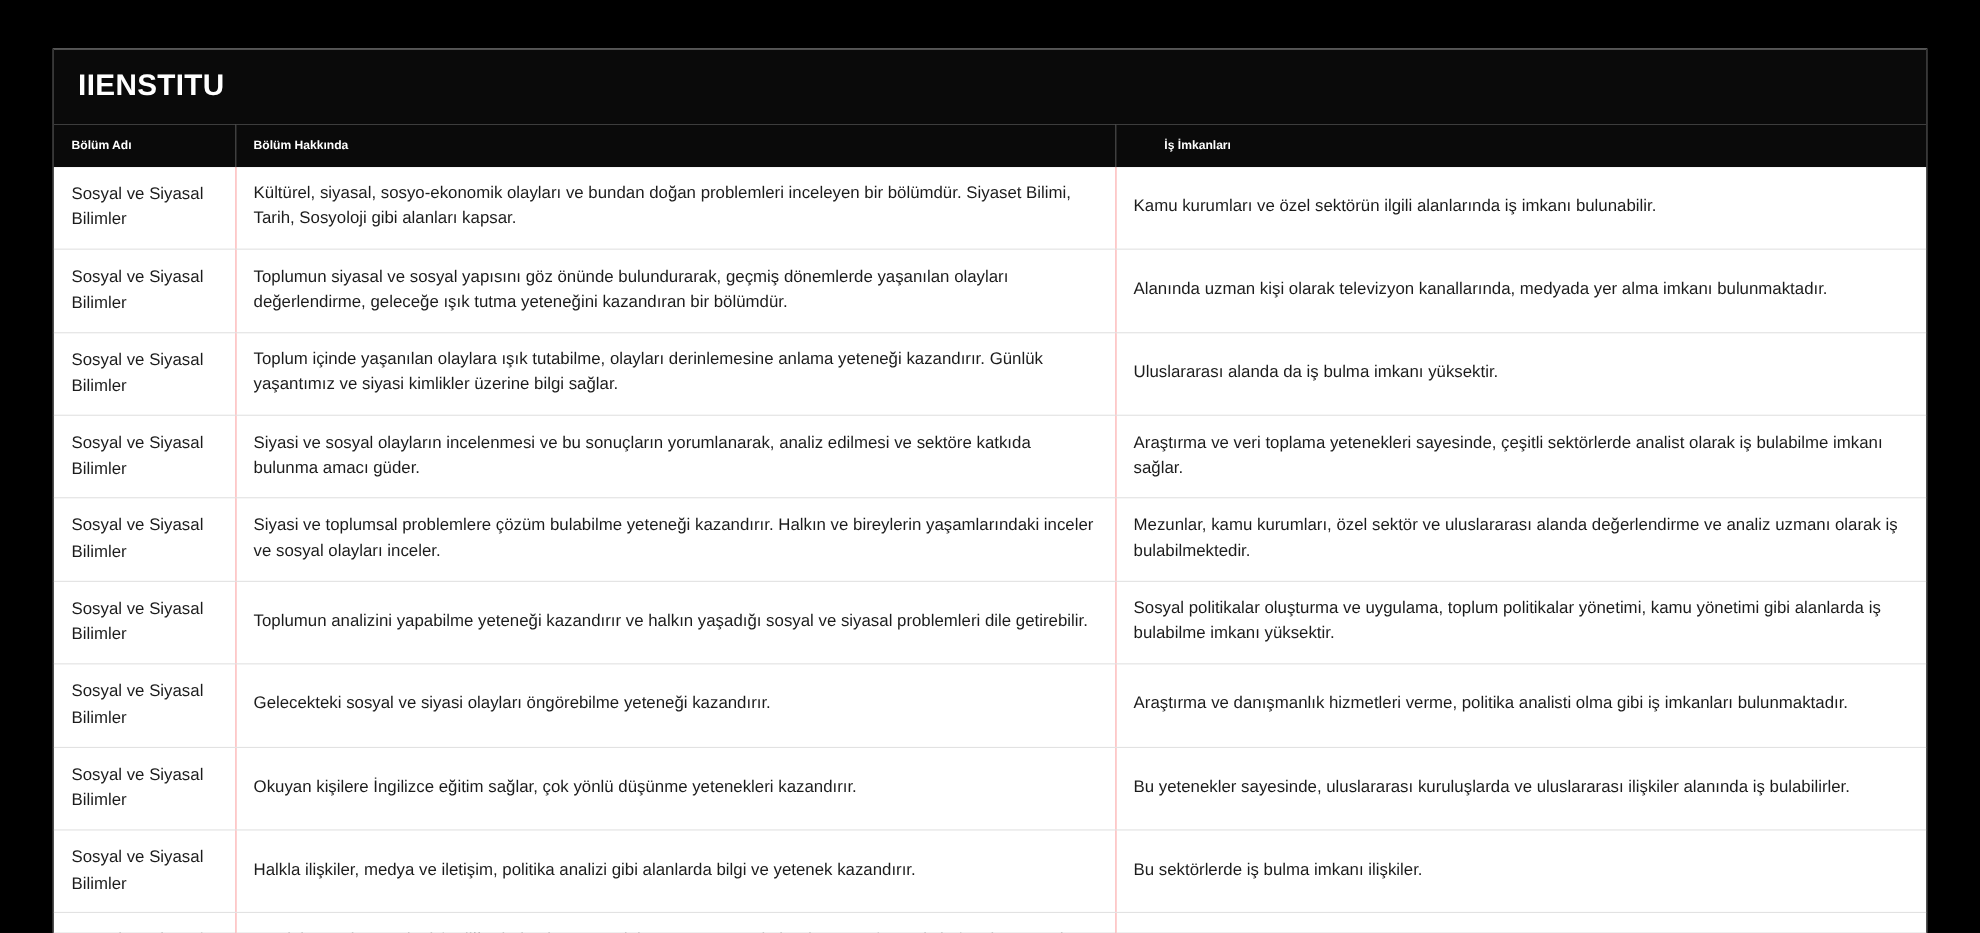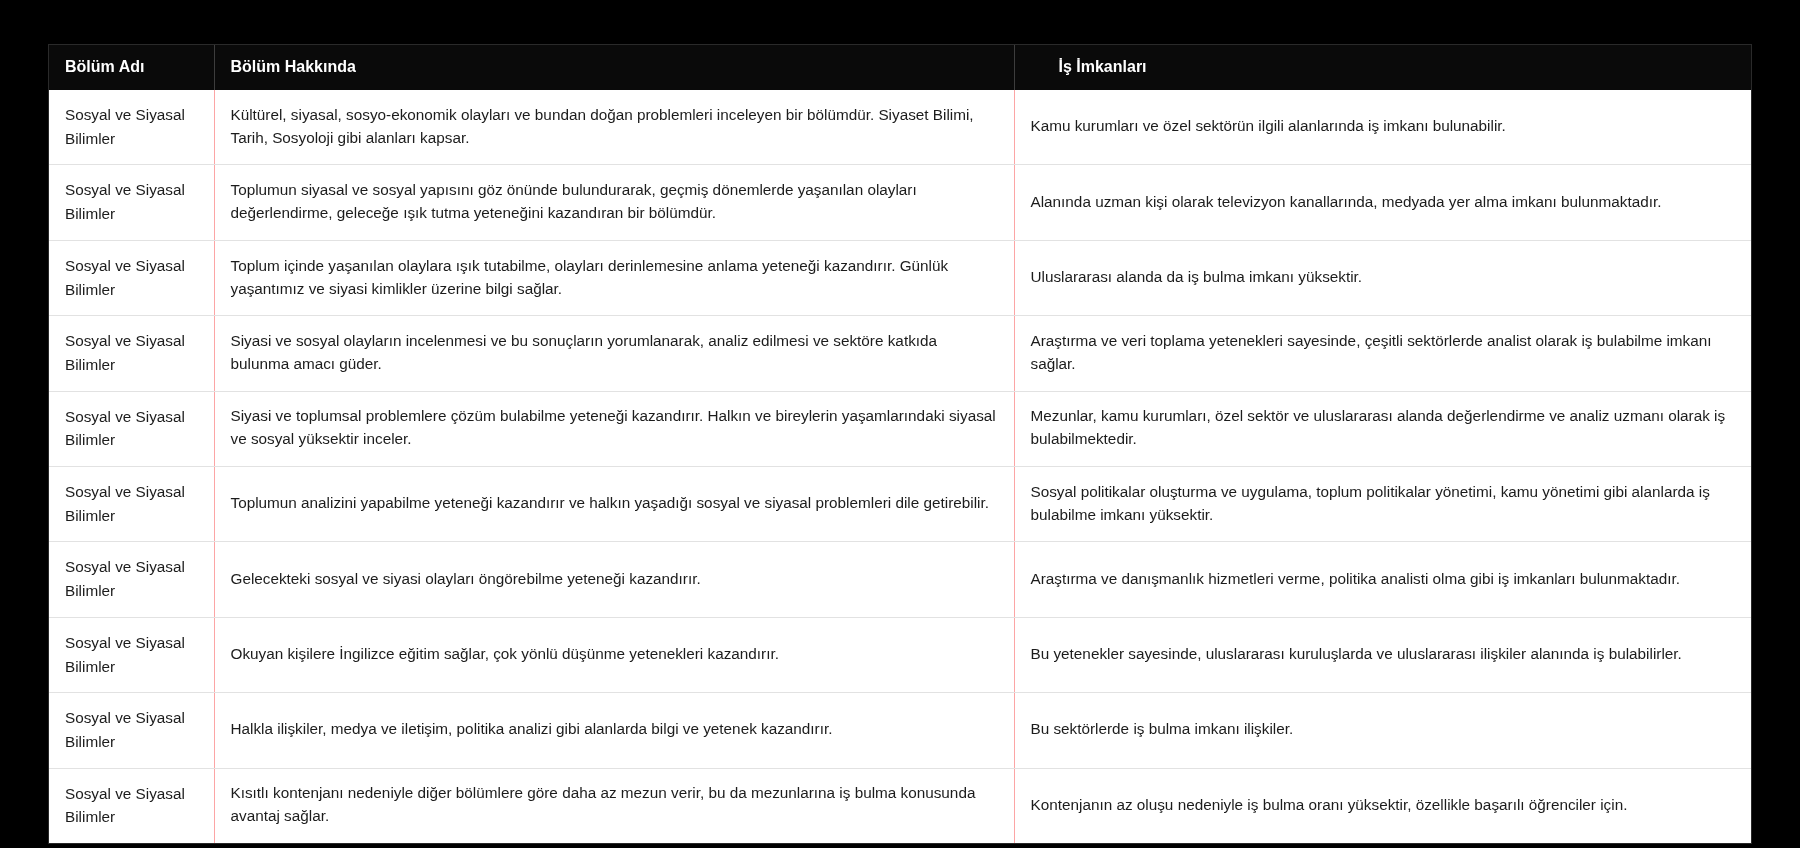--- a/index.html
+++ b/index.html
@@ -43,21 +43,21 @@
     line-height: 1.1;
   }
   table {
     border-collapse: collapse;
     width: 100%;
     table-layout: fixed;
   }
   thead th {
     background: #0a0a0a;
     color: #ffffff;
-    font-size: 16px;
+    font-size: 11px;
     font-weight: bold;
     text-align: left;
     padding: 13px 16px 14px 16px;
     border-right: 1px solid #3d3d3d;
     vertical-align: middle;
     box-sizing: border-box;
   }
   thead th:last-child { border-right: none; padding-left: 44px; }
 
   tbody td {
@@ -80,20 +80,23 @@
   .col-jobs   { width: 737px; }
 
   .cell-name { line-height: 1.55; }
 </style>
 </head>
 <body>
 
 <div class="page">
   <div class="table-wrap">
 
+    <div class="brand-bar">
+      <div class="brand-title">IIENSTITU</div>
+    </div>
 
     <table>
       <colgroup>
         <col class="col-name">
         <col class="col-about">
         <col class="col-jobs">
       </colgroup>
       <thead>
         <tr>
           <th>Bölüm Adı</th>
@@ -117,21 +120,21 @@
             <td class="cell-about">Toplum içinde yaşanılan olaylara ışık tutabilme, olayları derinlemesine anlama yeteneği kazandırır. Günlük yaşantımız ve siyasi kimlikler üzerine bilgi sağlar.</td>
             <td class="cell-jobs">Uluslararası alanda da iş bulma imkanı yüksektir.</td>
           </tr>
           <tr>
             <td class="cell-name">Sosyal ve Siyasal Bilimler</td>
             <td class="cell-about">Siyasi ve sosyal olayların incelenmesi ve bu sonuçların yorumlanarak, analiz edilmesi ve sektöre katkıda bulunma amacı güder.</td>
             <td class="cell-jobs">Araştırma ve veri toplama yetenekleri sayesinde, çeşitli sektörlerde analist olarak iş bulabilme imkanı sağlar.</td>
           </tr>
           <tr>
             <td class="cell-name">Sosyal ve Siyasal Bilimler</td>
-            <td class="cell-about">Siyasi ve toplumsal problemlere çözüm bulabilme yeteneği kazandırır. Halkın ve bireylerin yaşamlarındaki siyasal ve sosyal yüksektir inceler.</td>
+            <td class="cell-about">Siyasi ve toplumsal problemlere çözüm bulabilme yeteneği kazandırır. Halkın ve bireylerin yaşamlarındaki inceler ve sosyal olayları inceler.</td>
             <td class="cell-jobs">Mezunlar, kamu kurumları, özel sektör ve uluslararası alanda değerlendirme ve analiz uzmanı olarak iş bulabilmektedir.</td>
           </tr>
           <tr>
             <td class="cell-name">Sosyal ve Siyasal Bilimler</td>
             <td class="cell-about">Toplumun analizini yapabilme yeteneği kazandırır ve halkın yaşadığı sosyal ve siyasal problemleri dile getirebilir.</td>
             <td class="cell-jobs">Sosyal politikalar oluşturma ve uygulama, toplum politikalar yönetimi, kamu yönetimi gibi alanlarda iş bulabilme imkanı yüksektir.</td>
           </tr>
           <tr>
             <td class="cell-name">Sosyal ve Siyasal Bilimler</td>
             <td class="cell-about">Gelecekteki sosyal ve siyasi olayları öngörebilme yeteneği kazandırır.</td>

